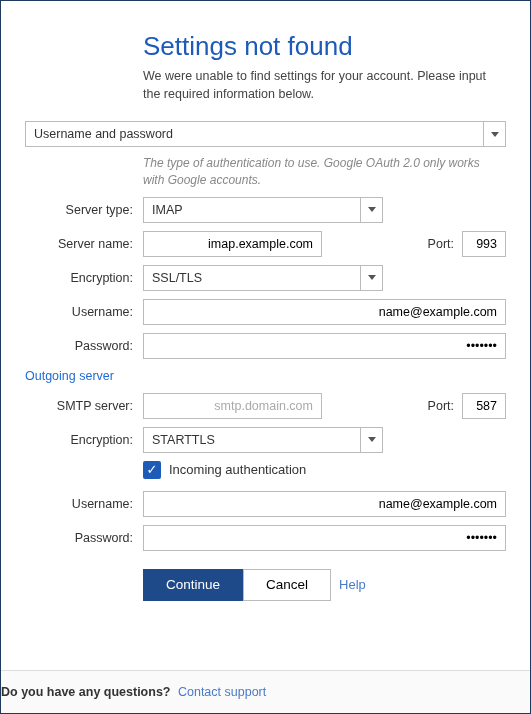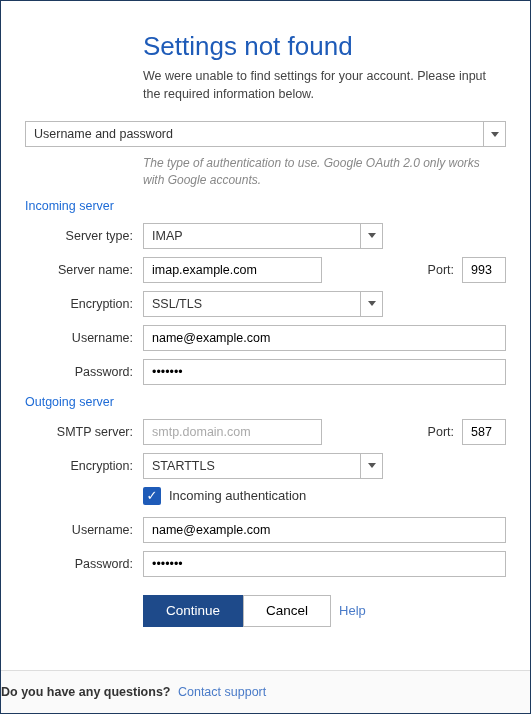--- a/index.html
+++ b/index.html
@@ -60,20 +60,21 @@
       align-items: center;
       gap: 8px;
     }
     input[type="text"], input[type="password"] {
       height: 26px;
       border: 1px solid #bbb;
       padding: 0 8px;
       font-size: 12.5px;
       font-family: inherit;
       background: #fff;
+      text-align: right;
     }
     input[type="text"]::placeholder {
       color: #aaa;
     }
     .input-full { flex: 1; }
     .select {
       display: flex;
       border: 1px solid #bbb;
       height: 26px;
       background: #fff;
@@ -223,21 +224,20 @@
       <div class="select select-full">
         <div class="select-text">Username and password</div>
         <div class="select-btn">
           <div class="caret"></div>
         </div>
       </div>
     </div>
   </div>
   <div class="hint">The type of authentication to use. Google OAuth 2.0 only works with Google accounts.</div>
 
-  <div class="section-label">Incoming server</div>
 
   <div class="row">
     <div class="label">Server type:</div>
     <div class="field-area">
       <div class="select select-med">
         <div class="select-text">IMAP</div>
         <div class="select-btn">
           <div class="caret"></div>
         </div>
       </div>

